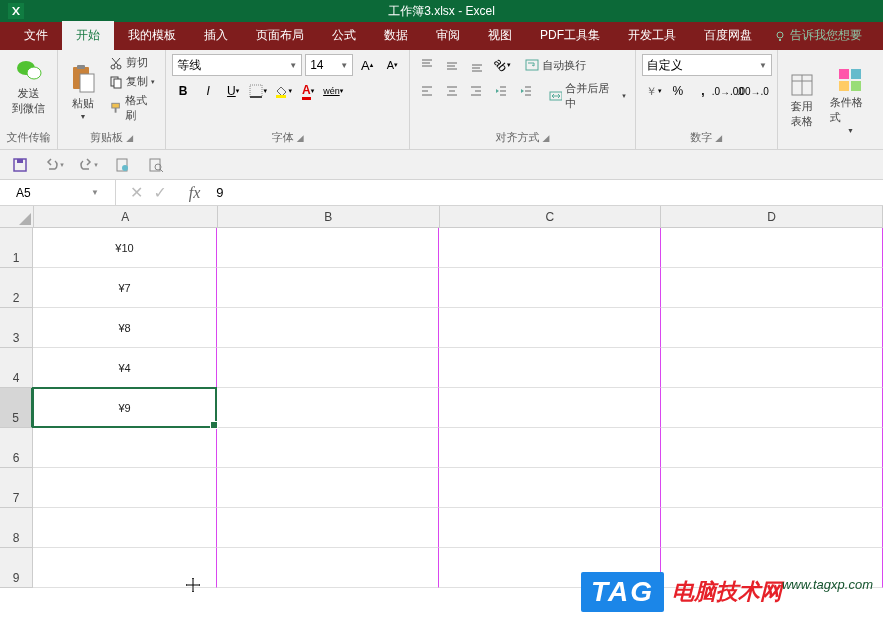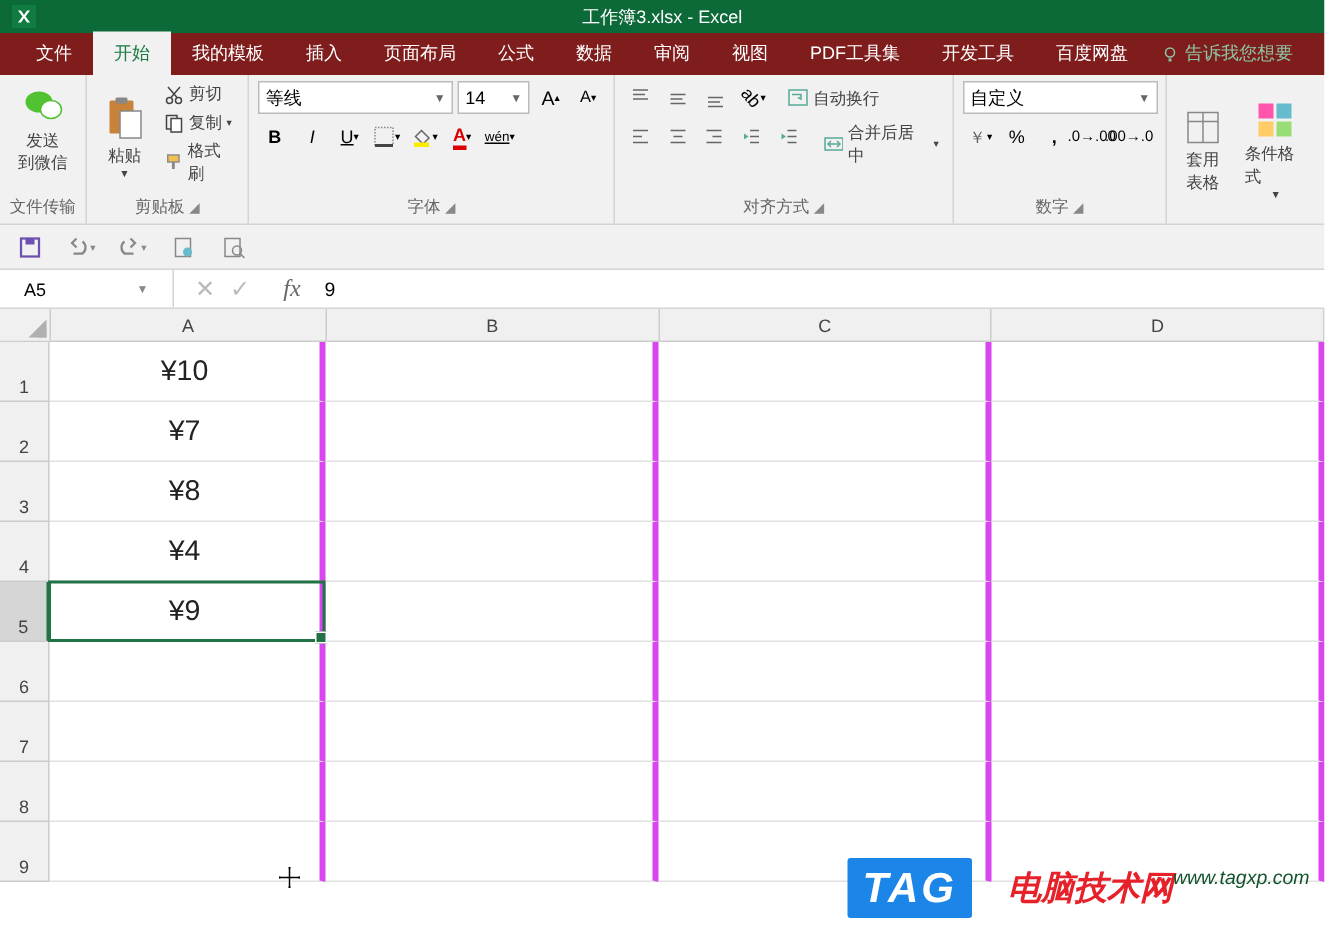--- a/index.html
+++ b/index.html
@@ -45,30 +45,30 @@
 .col-a { width: 184px; }
 .col-bcd { width: 222px; }
 
 .row-area { display: flex; }
 .row-headers { width: 34px; }
 .row-h { height: 40px; border-right: 1px solid #ccc; border-bottom: 1px solid #ccc; background: #f0f0f0; display: flex; align-items: flex-end; justify-content: center; font-size: 12px; color: #444; padding-bottom: 2px; }
 .row-h.sel { background: #d6d6d6; border-right: 2px solid #217346; }
 
 .cells { position: relative; }
 .cell-row { display: flex; height: 40px; }
-.cell { border-right: 4px solid #d946ef; border-bottom: 1px solid #e0e0e0; display: flex; align-items: center; justify-content: center; font-size: 19px; color: #222; }
+.cell { border-right: 1px solid #d946ef; border-bottom: 1px solid #e0e0e0; display: flex; align-items: center; justify-content: center; font-size: 11px; color: #222; }
 .cell.a { width: 184px; }
 .cell.bcd { width: 222px; }
 
 .selection-box { position: absolute; border: 2px solid #217346; pointer-events: none; left: -1px; top: 159px; width: 185px; height: 41px; }
 .selection-box::after { content: ''; position: absolute; right: -3px; bottom: -3px; width: 6px; height: 6px; background: #217346; border: 1px solid #fff; }
 
 .cursor-plus { position: absolute; left: 184px; top: 370px; color: #222; font-size: 16px; pointer-events: none; }
 
-.watermark { position: absolute; right: 10px; bottom: 10px; display: flex; align-items: center; gap: 24px; }
+.watermark { position: absolute; right: 10px; bottom: 10px; display: flex; align-items: center; gap: 8px; }
 .tag-box { background: #1b86e8; color: #fff; font-weight: 900; font-size: 28px; padding: 4px 10px; letter-spacing: 2px; border-radius: 2px; font-style: italic; }
 .wm-text { display: flex; flex-direction: row; }
 .wm-text .t1 { color: #e62129; font-weight: bold; font-size: 22px; font-style: italic; }
 .wm-text .t2 { color: #14532d; font-size: 13px; font-style: italic; }
 
 svg { display: block; }
 </style>
 </head>
 <body>
 

